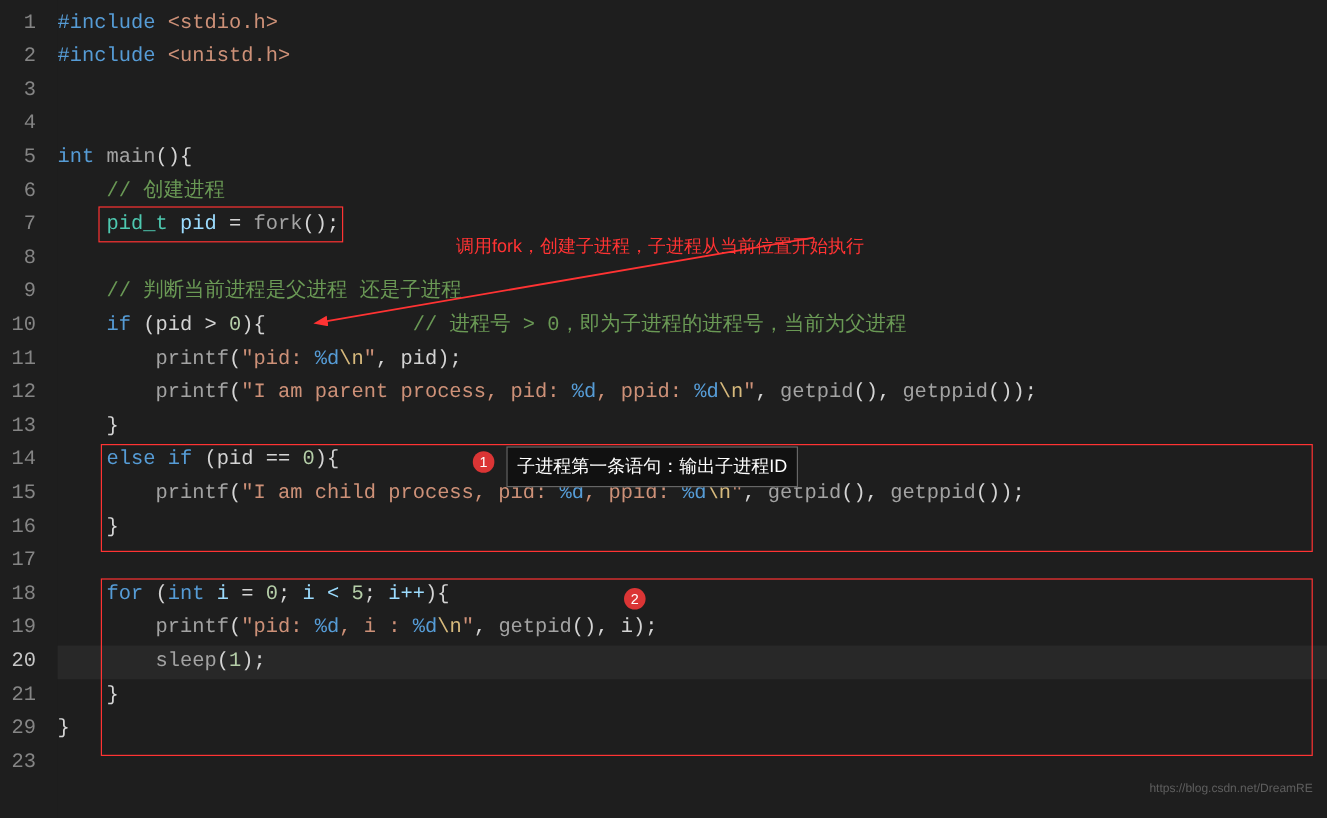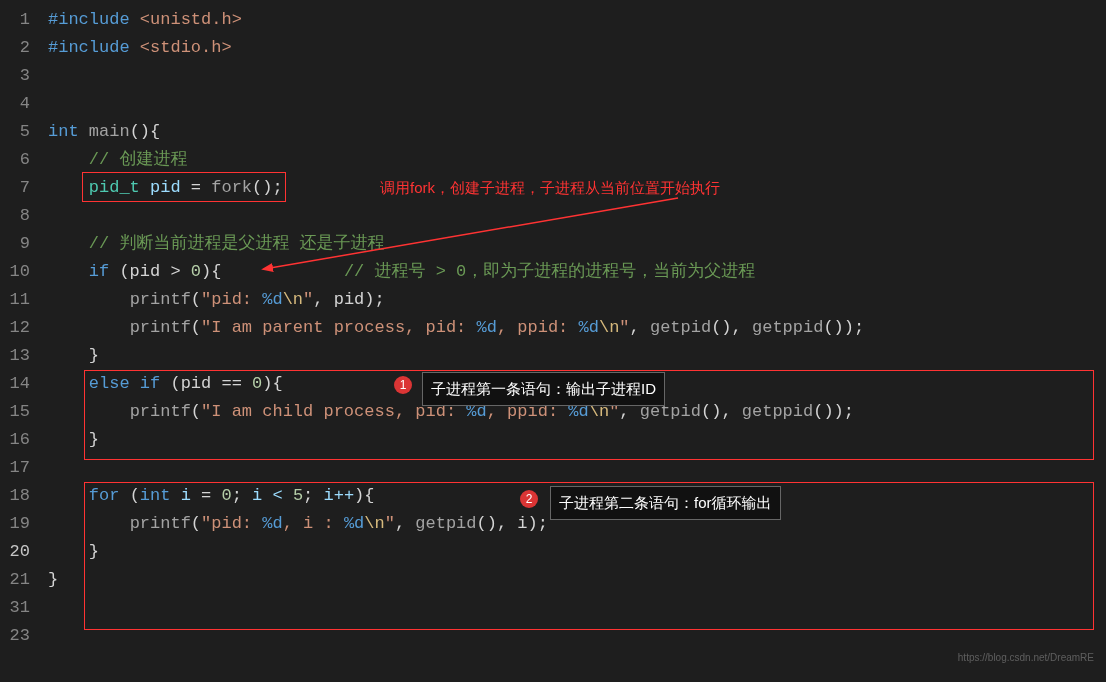--- a/index.html
+++ b/index.html
@@ -107,63 +107,63 @@
     <div class="ln">12</div>
     <div class="ln">13</div>
     <div class="ln">14</div>
     <div class="ln">15</div>
     <div class="ln">16</div>
     <div class="ln">17</div>
     <div class="ln">18</div>
     <div class="ln">19</div>
     <div class="ln" style="color:#c6c6c6">20</div>
     <div class="ln">21</div>
-    <div class="ln">31</div>
+    <div class="ln">29</div>
     <div class="ln">23</div>
   </div>
 
   <div class="code-area">
+    <div class="line"><span class="tok-kw">#include</span> <span class="tok-str">&lt;stdio.h&gt;</span></div>
     <div class="line"><span class="tok-kw">#include</span> <span class="tok-str">&lt;unistd.h&gt;</span></div>
-    <div class="line"><span class="tok-kw">#include</span> <span class="tok-str">&lt;stdio.h&gt;</span></div>
     <div class="line"></div>
     <div class="line"></div>
     <div class="line"><span class="tok-kw">int</span> <span class="tok-fn">main</span><span class="tok-punc">(){</span></div>
     <div class="line">    <span class="tok-cmt">// 创建进程</span></div>
     <div class="line">    <span class="tok-type">pid_t</span> <span class="tok-var">pid</span> <span class="tok-op">=</span> <span class="tok-fn">fork</span><span class="tok-punc">();</span></div>
     <div class="line"></div>
     <div class="line">    <span class="tok-cmt">// 判断当前进程是父进程 还是子进程</span></div>
     <div class="line">    <span class="tok-kw">if</span> <span class="tok-punc">(pid &gt; </span><span class="tok-num">0</span><span class="tok-punc">){</span>            <span class="tok-cmt">// 进程号 &gt; 0，即为子进程的进程号，当前为父进程</span></div>
     <div class="line">        <span class="tok-fn">printf</span>(<span class="tok-str">"pid: </span><span class="tok-kw">%d</span><span class="tok-esc">\n</span><span class="tok-str">"</span><span class="tok-punc">, pid);</span></div>
     <div class="line">        <span class="tok-fn">printf</span>(<span class="tok-str">"I am parent process, pid: </span><span class="tok-kw">%d</span><span class="tok-str">, ppid: </span><span class="tok-kw">%d</span><span class="tok-esc">\n</span><span class="tok-str">"</span><span class="tok-punc">, </span><span class="tok-fn">getpid</span><span class="tok-punc">()</span><span class="tok-punc">, </span><span class="tok-fn">getppid</span><span class="tok-punc">()</span><span class="tok-punc">);</span></div>
     <div class="line">    <span class="tok-punc">}</span></div>
     <div class="line">    <span class="tok-kw">else</span> <span class="tok-kw">if</span> <span class="tok-punc">(pid == </span><span class="tok-num">0</span><span class="tok-punc">){</span></div>
     <div class="line">        <span class="tok-fn">printf</span>(<span class="tok-str">"I am child process, pid: </span><span class="tok-kw">%d</span><span class="tok-str">, ppid: </span><span class="tok-kw">%d</span><span class="tok-esc">\n</span><span class="tok-str">"</span><span class="tok-punc">, </span><span class="tok-fn">getpid</span><span class="tok-punc">()</span><span class="tok-punc">, </span><span class="tok-fn">getppid</span><span class="tok-punc">()</span><span class="tok-punc">);</span></div>
     <div class="line">    <span class="tok-punc">}</span></div>
     <div class="line"></div>
     <div class="line">    <span class="tok-kw">for</span> <span class="tok-punc">(</span><span class="tok-kw">int</span> <span class="tok-var">i</span><span class="tok-op"> = </span><span class="tok-num">0</span><span class="tok-punc">; </span><span class="tok-var">i &lt; </span><span class="tok-num">5</span><span class="tok-punc">; </span><span class="tok-var">i++</span><span class="tok-punc">){</span></div>
     <div class="line">        <span class="tok-fn">printf</span>(<span class="tok-str">"pid: </span><span class="tok-kw">%d</span><span class="tok-str">, i : </span><span class="tok-kw">%d</span><span class="tok-esc">\n</span><span class="tok-str">"</span><span class="tok-punc">, </span><span class="tok-fn">getpid</span><span class="tok-punc">()</span><span class="tok-punc">, i);</span></div>
+    <div class="line hl-line">        <span class="tok-fn">sleep</span><span class="tok-punc">(</span><span class="tok-num">1</span><span class="tok-punc">);</span></div>
     <div class="line">    <span class="tok-punc">}</span></div>
     <div class="line"><span class="tok-punc">}</span></div>
 
     <div class="ann-red" style="left:34px;top:172px;width:204px;height:30px;"></div>
     <div class="ann-red" style="left:36px;top:370px;width:1010px;height:90px;"></div>
     <div class="ann-red" style="left:36px;top:482px;width:1010px;height:148px;"></div>
 
     <svg class="ann-arrow" style="left:210px;top:190px;width:430px;height:90px;">
       <defs>
           <marker id="ah" markerWidth="10" markerHeight="10" refX="2" refY="3" orient="auto">
             <path d="M0,0 L0,6 L8,3 z" fill="#ff3333"></path>
           </marker>
         </defs>
       <line x1="420" y1="8" x2="12" y2="78" stroke="#ff3333" stroke-width="1.5" marker-end="url(#ah)"></line>
     </svg>
 
-    <div class="ann-text" style="left:332px;top:174px;text-align:right;">调用fork，创建子进程，子进程从当前位置开始执行</div>
+    <div class="ann-text" style="left:332px;top:192px;text-align:right;">调用fork，创建子进程，子进程从当前位置开始执行</div>
 
     <div class="badge" style="left:346px;top:376px;">1</div>
     <div class="callout" style="left:374px;top:372px;">子进程第一条语句：输出子进程ID</div>
 
     <div class="badge" style="left:472px;top:490px;">2</div>
-    <div class="callout" style="left:502px;top:486px;">子进程第二条语句：for循环输出</div>
   </div>
 </div>
 
 <div class="watermark">https://blog.csdn.net/DreamRE</div>
 
 </body></html>

